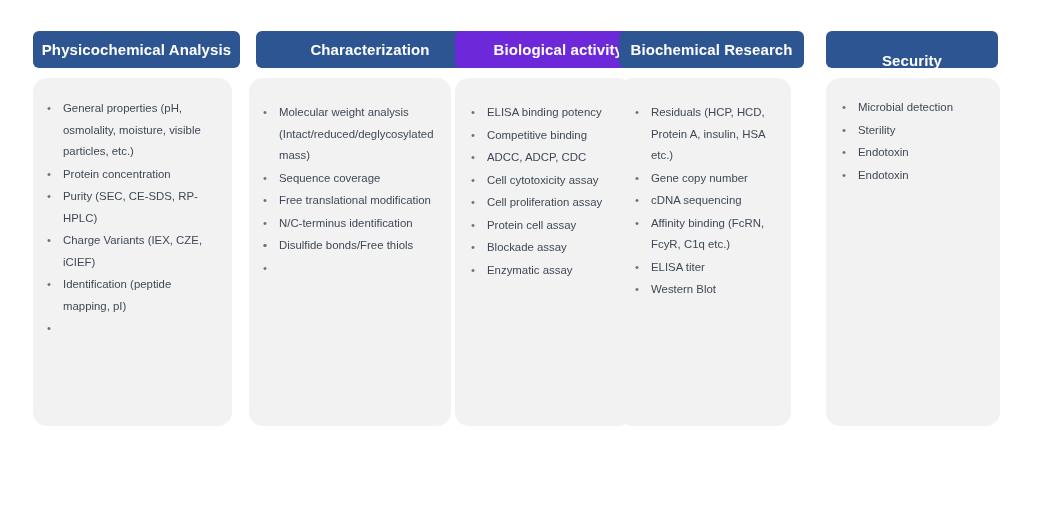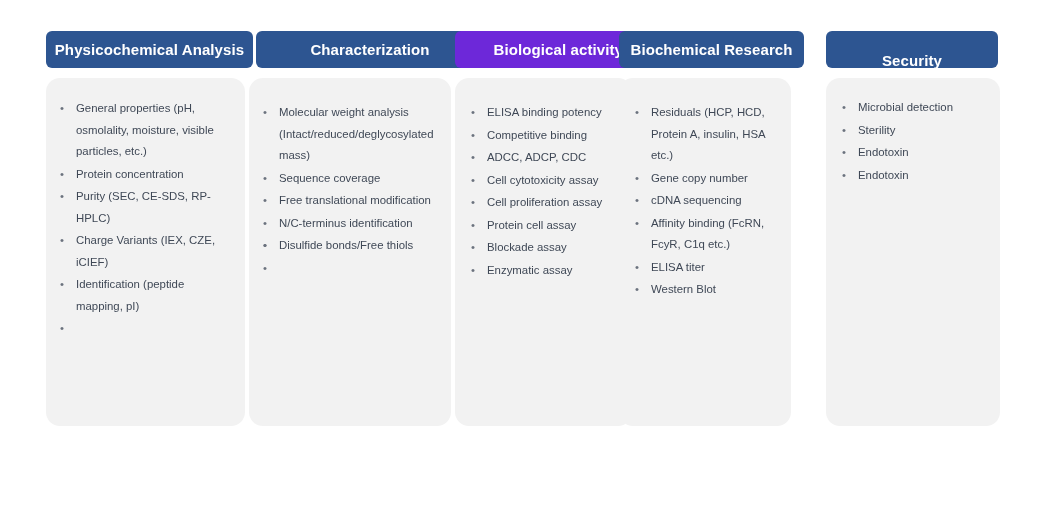--- a/index.html
+++ b/index.html
@@ -74,21 +74,21 @@
   .bullet-dot {
     position: absolute;
     left: 6px;
     top: 0;
     font-size: 11.4px;
     line-height: 21.5px;
     color: #6b727e;
   }
 
   
-  #col-1 { left: 46px; width: 207px; }
+  #col-1 { left: 33px; width: 207px; }
   #col-1 .col-panel { left: 0px; width: 199px; height: 348px; padding: 20px 14px 0 8px; }
 
   
   #col-2 { left: 256px; width: 228px; }
   #col-2 .col-panel { left: -7px; width: 202px; height: 348px; padding: 24px 12px 0 8px; }
 
   
   #col-3 { left: 455px; width: 176px; }
   #col-3 .col-panel { left: 0px; width: 177px; height: 348px; padding: 24px 10px 0 10px; }
 

